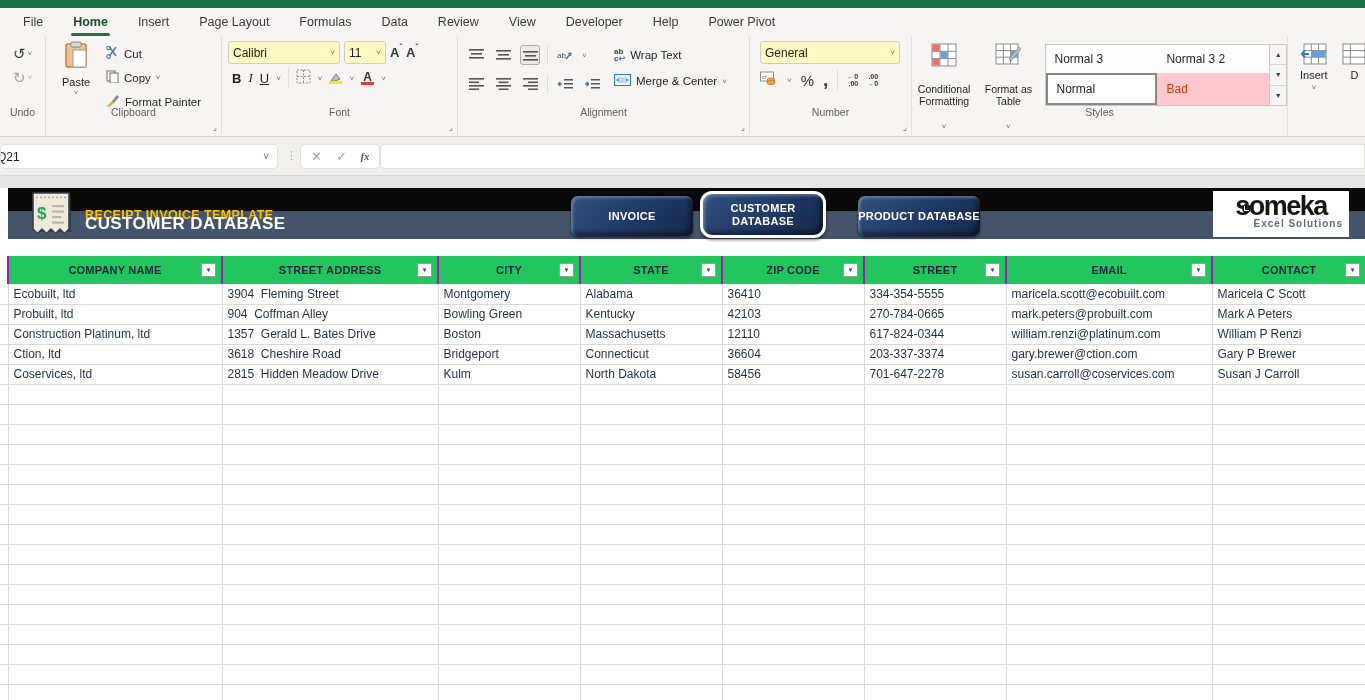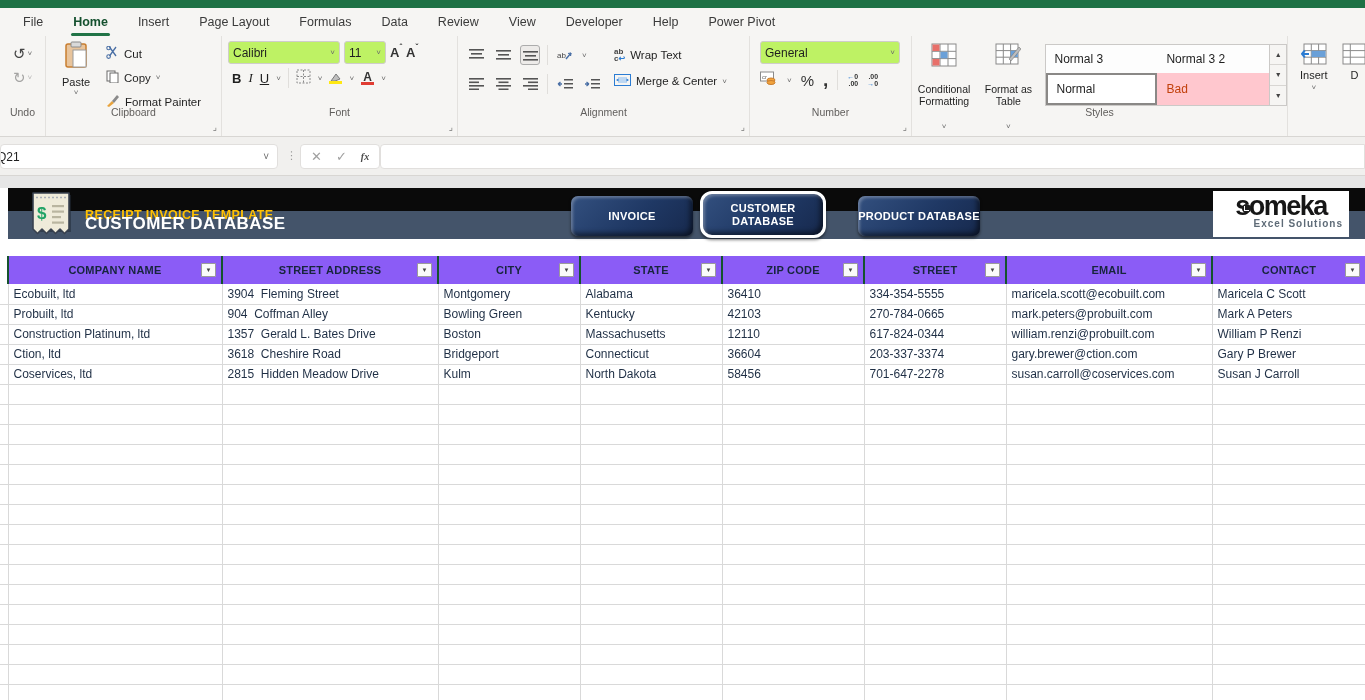--- a/index.html
+++ b/index.html
@@ -37,21 +37,21 @@
 
   
   .g-clip { width:176px; display:flex; }
   .paste-big { width:48px; display:flex; flex-direction:column; align-items:center; margin-left:6px; }
   .paste-big .lbl { font-size:11px; color:#1f1f1f; margin-top:3px; }
   .clip-rows { display:flex; flex-direction:column; gap:5px; margin-left:6px; margin-top:3px; }
   .clip-row { display:flex; align-items:center; gap:5px; font-size:11.5px; color:#1f1f1f; height:19px; }
 
   
   .g-font { width:236px; }
-  .combo { background:#bef264; border:1px solid #CFCDCA; border-radius:3px; height:23px;
+  .combo { background:#fef9c3; border:1px solid #CFCDCA; border-radius:3px; height:23px;
            display:inline-flex; align-items:center; font-size:12px; color:#1f1f1f;
            padding:0 4px; position:relative; }
   .combo .chev { margin-left:auto; }
   .fontrow1 { display:flex; align-items:center; gap:4px; padding:0 6px; }
   .fontrow2 { display:flex; align-items:center; gap:7px; padding:4px 8px 0 10px; }
   .fmt-btn { font-size:13px; color:#1f1f1f; display:inline-flex; align-items:center; }
   .az { font-size:13px; font-weight:bold; color:#333; position:relative; }
   .az sup { font-size:8px; position:relative; top:-3px; }
   .sep-v { width:1px; height:20px; background:#E0DEDB; }
   .u-btn { text-decoration:underline; }
@@ -141,22 +141,22 @@
                  position:relative; display:block; text-align:center; }
   .logo .brand-dot { position:absolute; left:29px; top:13px; width:9px; height:9px; border-radius:50%;
                      background:#1c1c1c; }
   .logo .brand-dot::after { content:""; position:absolute; left:2px; top:2px; width:4px; height:4px;
                      border-left:1px solid #fff; border-bottom:1px solid #fff; }
   .logo .tagline { display:block; text-align:right; font-size:10px; font-weight:bold; color:#5E6B77;
                    letter-spacing:1px; margin-top:-2px; }
 
   
   table.db { position:absolute; top:68px; left:0; width:1365px; border-collapse:collapse; table-layout:fixed; }
-  table.db th { height:28px; background:#8b5cf6; font-size:11px; font-weight:bold; color:#17253D;
-                text-align:center; position:relative; border-left:2px solid #14532d; letter-spacing:.2px; }
+  table.db th { height:28px; background:#22c55e; font-size:11px; font-weight:bold; color:#17253D;
+                text-align:center; position:relative; border-left:2px solid #a21caf; letter-spacing:.2px; }
   table.db th.gutter-h { background:#fff; border-left:none; }
   .filter { position:absolute; right:5px; top:7px; width:15px; height:14px; background:#FAFAFA;
             border:1px solid #9B9B9B; font-size:6px; color:#444; display:flex; align-items:center;
             justify-content:center; border-radius:1px; cursor:pointer; }
   table.db td { height:20px; border-bottom:1px solid #D9D9D9; border-right:1px solid #D9D9D9;
                 font-size:12px; color:#1F2F45; padding:0 0 0 5px; white-space:pre; overflow:hidden; }
   table.db td.gutter { border-right:1px solid #D9D9D9; padding:0; }
 </style>
 </head>
 <body>
@@ -566,21 +566,21 @@
           <td>Mark A Peters</td>
         </tr>
         <tr>
           <td class="gutter"></td>
           <td>Construction Platinum, ltd</td>
           <td>1357  Gerald L. Bates Drive</td>
           <td>Boston</td>
           <td>Massachusetts</td>
           <td>12110</td>
           <td>617-824-0344</td>
-          <td>william.renzi@probuilt.com</td>
+          <td>william.renzi@platinum.com</td>
           <td>William P Renzi</td>
         </tr>
         <tr>
           <td class="gutter"></td>
           <td>Ction, ltd</td>
           <td>3618  Cheshire Road</td>
           <td>Bridgeport</td>
           <td>Connecticut</td>
           <td>36604</td>
           <td>203-337-3374</td>

